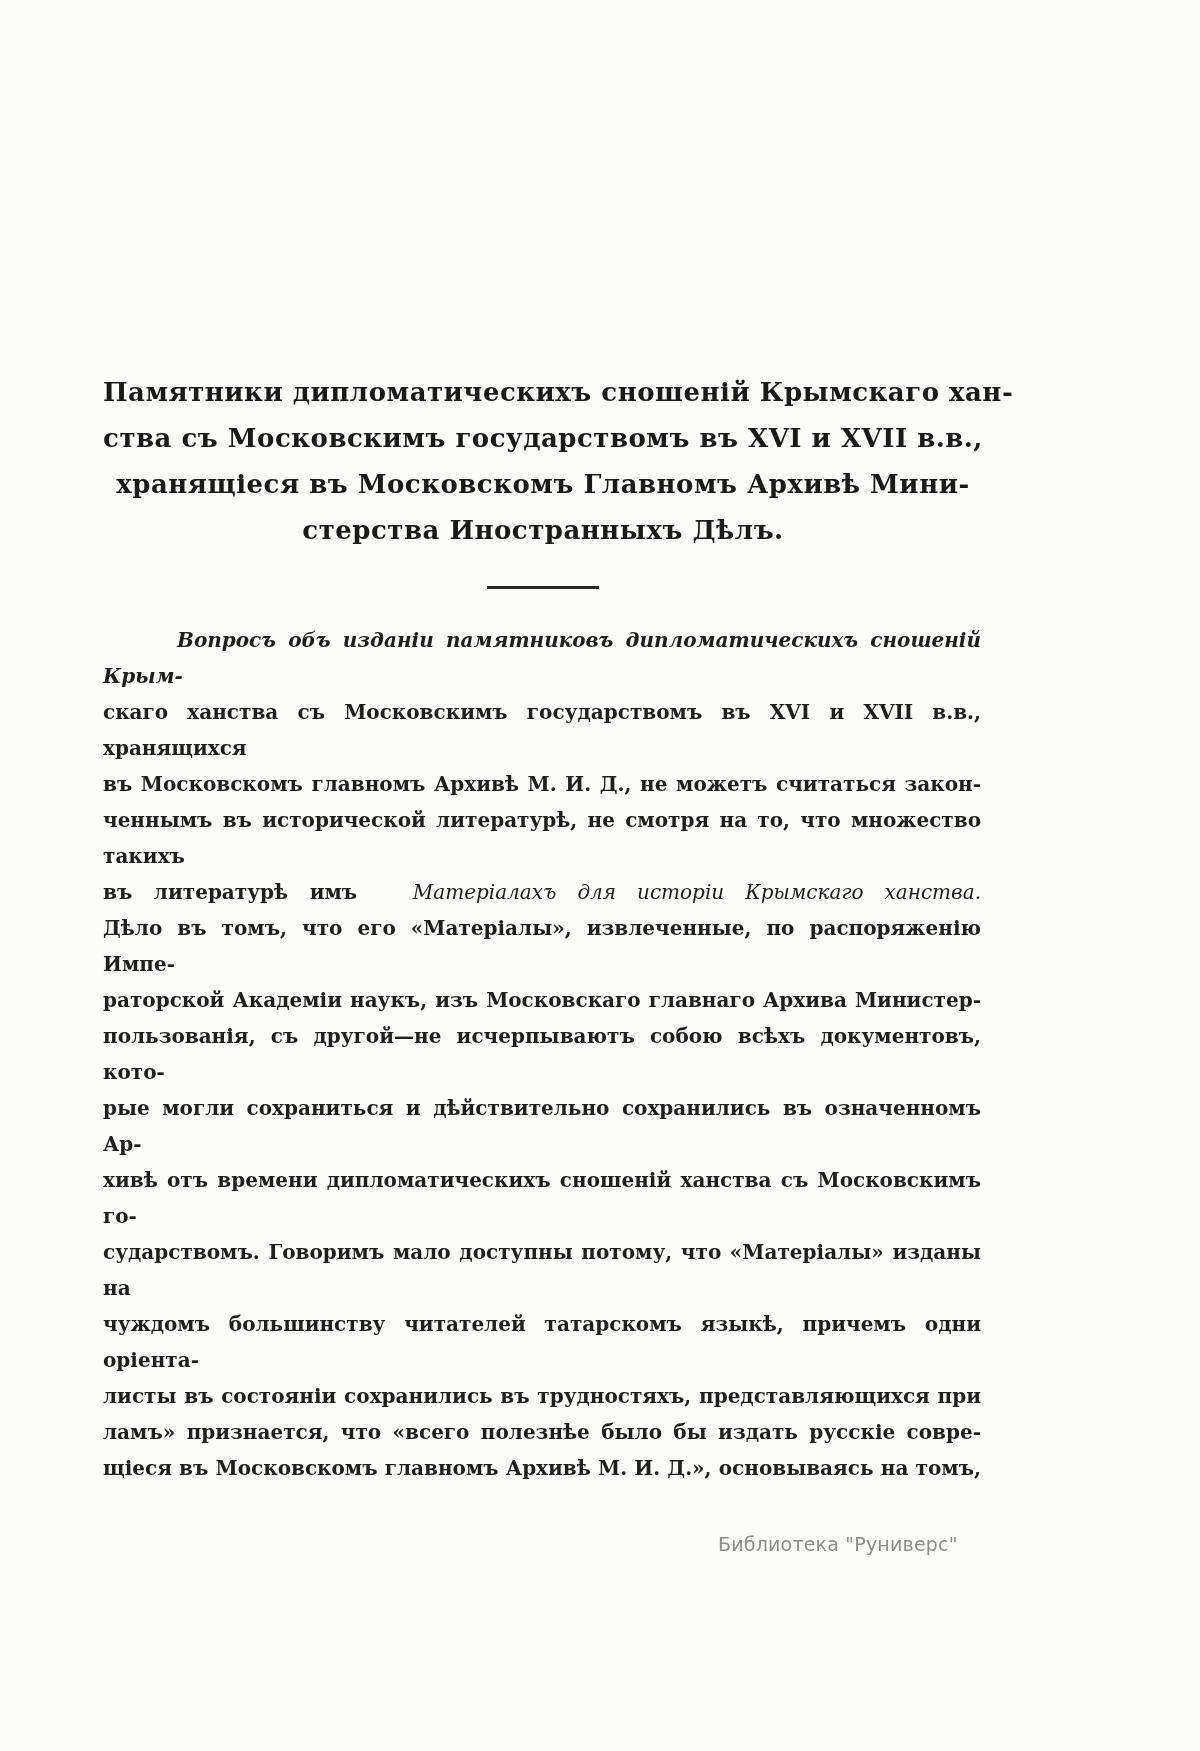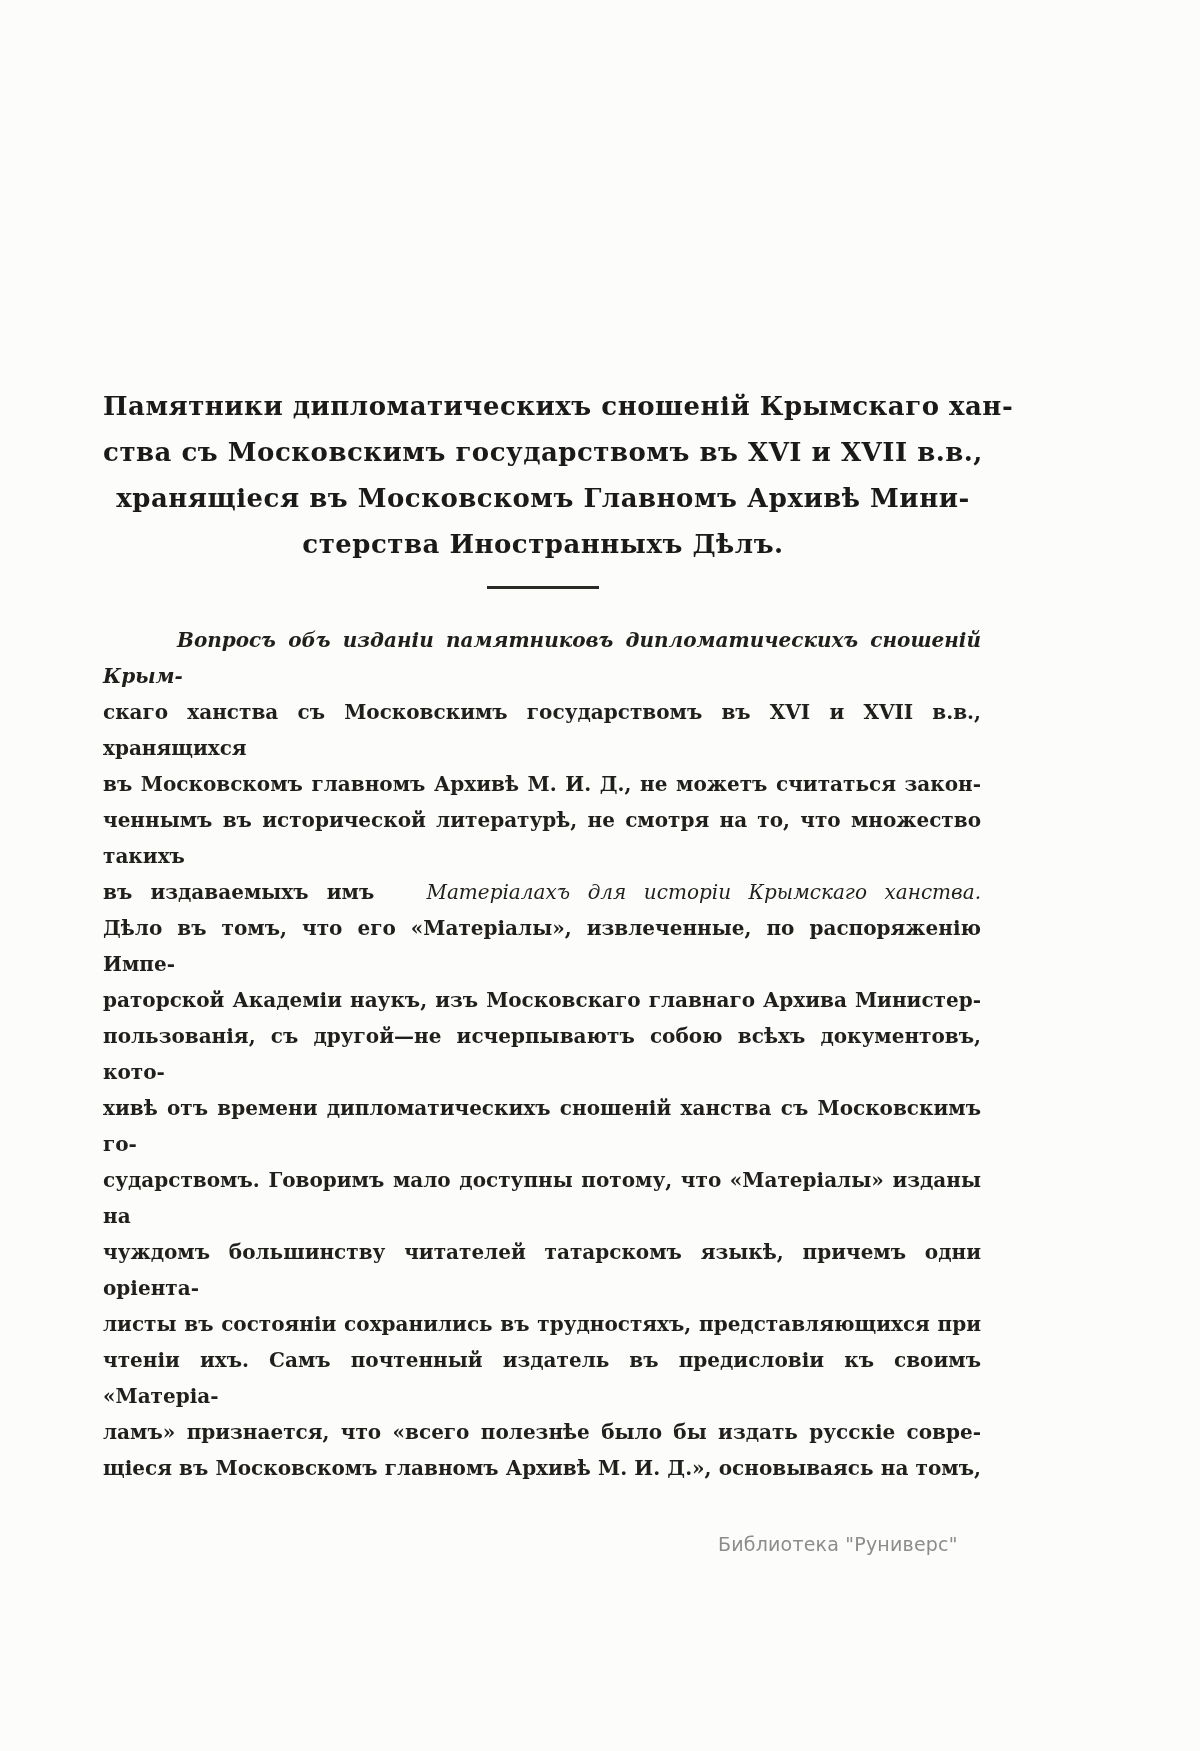--- a/index.html
+++ b/index.html
@@ -11,21 +11,21 @@
     width: 1200px;
     height: 1751px;
     margin: 0 auto;
     background: #fcfcfa;
     color: #1d1c1a;
     overflow: hidden;
   }
 
   .title-block {
     position: absolute;
-    top: 383px;
+    top: 369px;
     left: 103px;
     width: 880px;
     text-align: center;
     font-weight: bold;
     font-size: 26px;
     line-height: 46px;
     letter-spacing: 0.5px;
     color: #1b1a18;
   }
   .title-line { white-space: nowrap; }
@@ -81,28 +81,28 @@
     </div>
 
   <div class="title-divider"></div>
 
   <div class="body-block">
 
   <div class="body-line first"><span>Вопросъ объ изданіи памятниковъ дипломатическихъ сношеній Крым-</span></div>
       <div class="body-line"><span>скаго ханства съ Московскимъ государствомъ въ XVI и XVII в.в., хранящихся</span></div>
       <div class="body-line"><span>въ Московскомъ главномъ Архивѣ М. И. Д., не можетъ считаться закон-</span></div>
       <div class="body-line"><span>ченнымъ въ исторической литературѣ, не смотря на то, что множество такихъ</span></div>
-      <div class="body-line"><span>въ издаваемыхъ имъ </span><em>Матеріалахъ для исторіи Крымскаго ханства.</em></div>
+      <div class="body-line"><span>въ литературѣ имъ </span><em>Матеріалахъ для исторіи Крымскаго ханства.</em></div>
       <div class="body-line"><span>Дѣло въ томъ, что его «Матеріалы», извлеченные, по распоряженію Импе-</span></div>
       <div class="body-line"><span>раторской Академіи наукъ, изъ Московскаго главнаго Архива Министер-</span></div>
       <div class="body-line"><span>пользованія, съ другой—не исчерпываютъ собою всѣхъ документовъ, кото-</span></div>
+      <div class="body-line"><span>рые могли сохраниться и дѣйствительно сохранились въ означенномъ Ар-</span></div>
       <div class="body-line"><span>хивѣ отъ времени дипломатическихъ сношеній ханства съ Московскимъ го-</span></div>
       <div class="body-line"><span>сударствомъ. Говоримъ мало доступны потому, что «Матеріалы» изданы на</span></div>
       <div class="body-line"><span>чуждомъ большинству читателей татарскомъ языкѣ, причемъ одни оріента-</span></div>
       <div class="body-line"><span>листы въ состояніи сохранились въ трудностяхъ, представляющихся при</span></div>
-      <div class="body-line"><span>чтеніи ихъ. Самъ почтенный издатель въ предисловіи къ своимъ «Матеріа-</span></div>
       <div class="body-line"><span>ламъ» признается, что «всего полезнѣе было бы издать русскіе совре-</span></div>
       <div class="body-line"><span>щіеся въ Московскомъ главномъ Архивѣ М. И. Д.», основываясь на томъ,</span></div>
     </div>
 
   <div class="watermark">Библиотека "Руниверс"</div>
 
 </div>
 
 </body></html>

